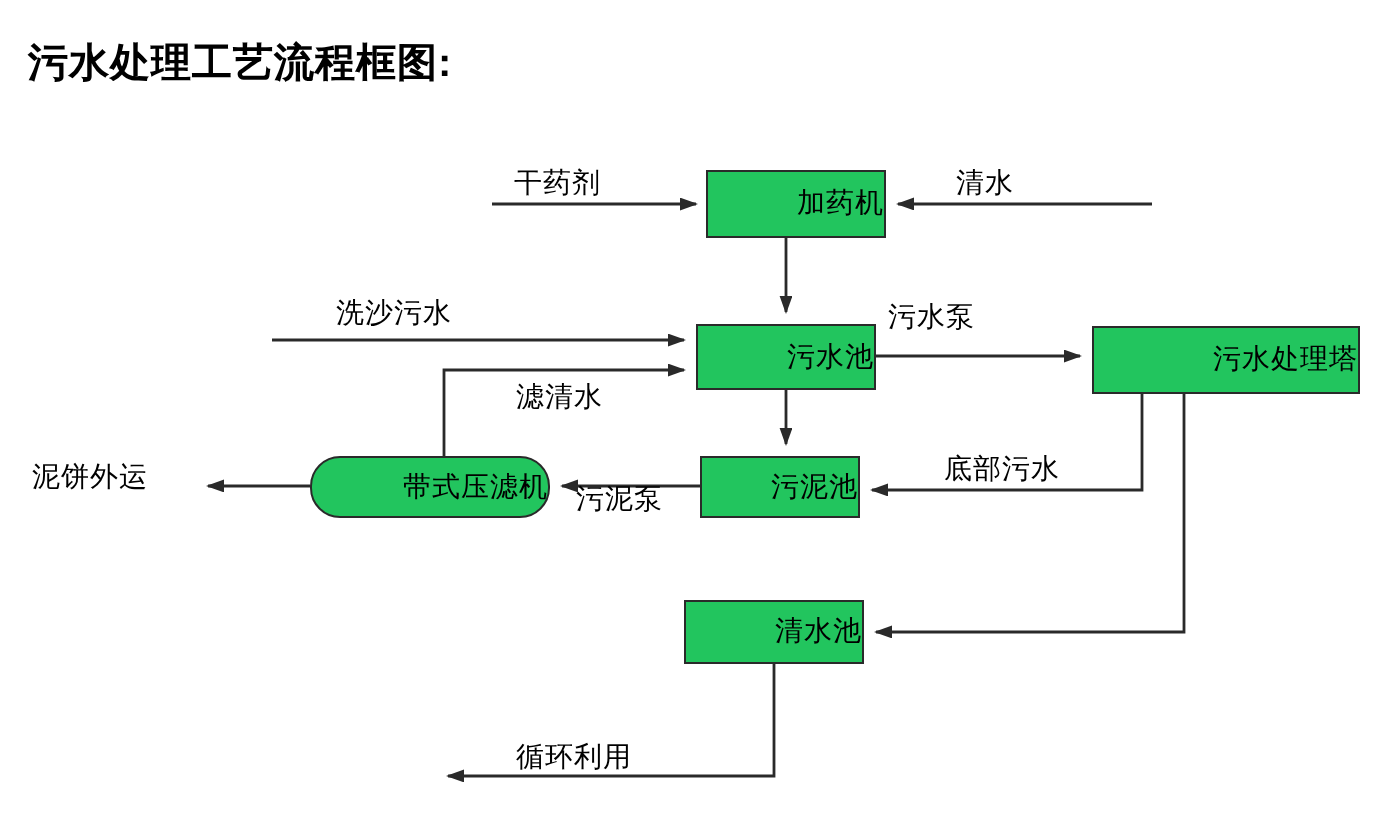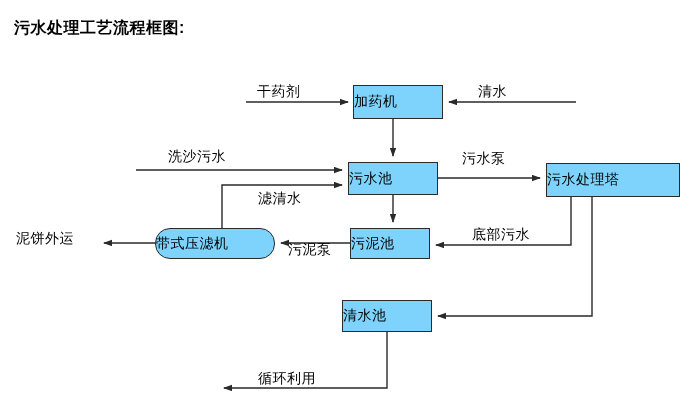--- a/index.html
+++ b/index.html
@@ -14,43 +14,43 @@
     position: relative;
     width: 700px;
     height: 420px;
     background: #ffffff;
     overflow: hidden;
   }
   #diagram-title {
     position: absolute;
     left: 14px;
     top: 18px;
-    font-size: 16px;
+    font-size: 20px;
     font-weight: bold;
     color: #000000;
     letter-spacing: 0.5px;
     white-space: nowrap;
   }
   svg.flow-layer {
     position: absolute;
     left: 0;
     top: 0;
     width: 700px;
     height: 420px;
   }
   .node-box {
     position: absolute;
     box-sizing: border-box;
     border: 1.5px solid #2a2a2a;
-    background: #7dd3fc;
+    background: #22c55e;
     color: #000000;
     font-size: 14px;
     display: flex;
     align-items: center;
-    justify-content: flex-start;
+    justify-content: flex-end;
     white-space: nowrap;
     letter-spacing: 0.5px;
   }
   .edge-label {
     position: absolute;
     font-size: 14px;
     color: #000000;
     white-space: nowrap;
     letter-spacing: 0.5px;
     background: transparent;
@@ -133,21 +133,21 @@
   <div class="terminal-label" style="left:257px;top:83px;text-align:right;">干药剂</div>
 
   <div class="terminal-label" style="left:478px;top:83px;">清水</div>
 
   <div class="terminal-label" style="left:168px;top:148px;">洗沙污水</div>
 
   <div class="terminal-label" style="left:16px;top:230px;">泥饼外运</div>
 
   <div class="edge-label" style="left:258px;top:190px;">滤清水</div>
 
-  <div class="edge-label" style="left:462px;top:150px;">污水泵</div>
+  <div class="edge-label" style="left:444px;top:150px;">污水泵</div>
 
   <div class="edge-label" style="left:288px;top:227px;margin-top:14px;">污泥泵</div>
 
   <div class="edge-label" style="left:472px;top:226px;">底部污水</div>
 
   <div class="edge-label" style="left:258px;top:370px;">循环利用</div>
 
 </div>
 
 </body></html>

